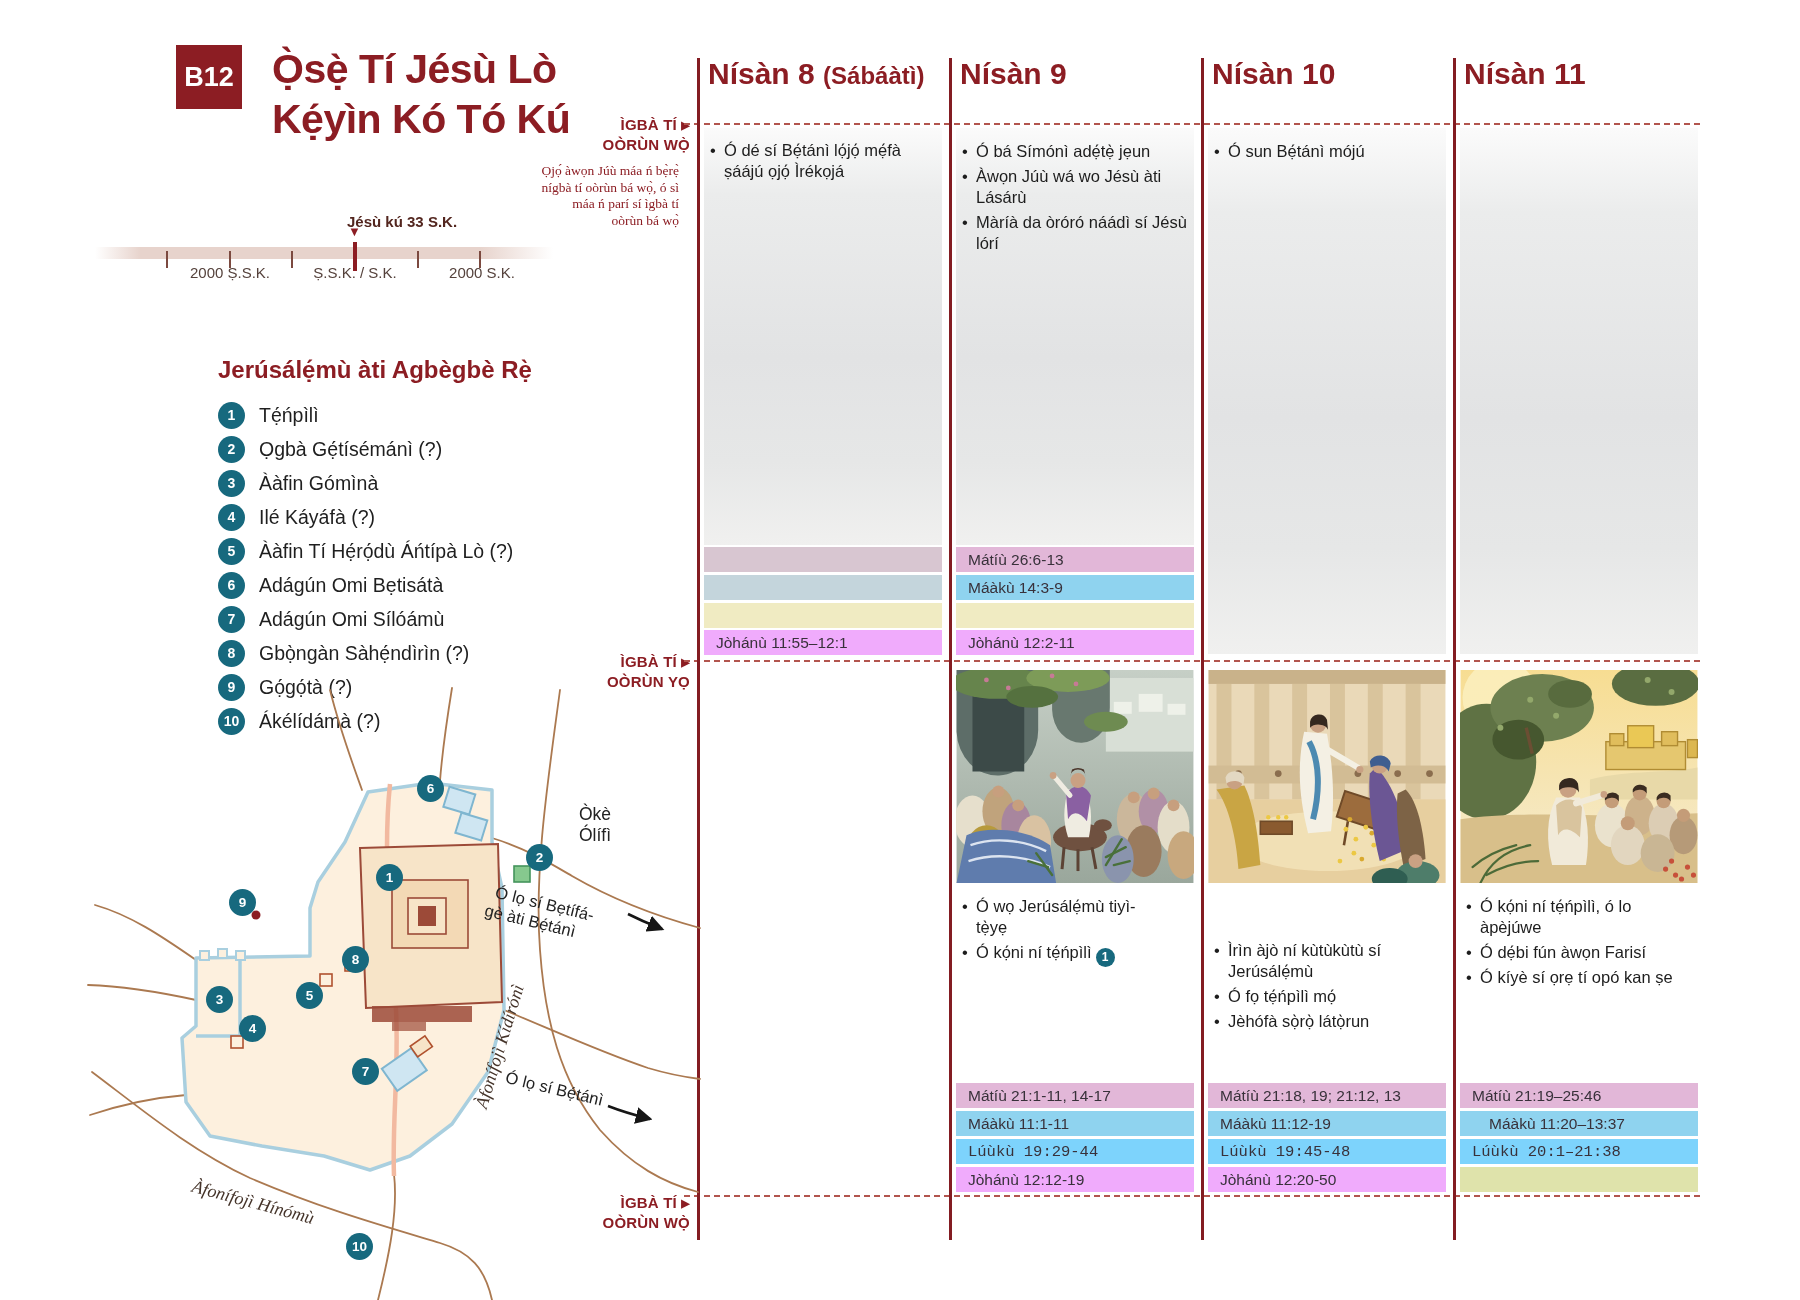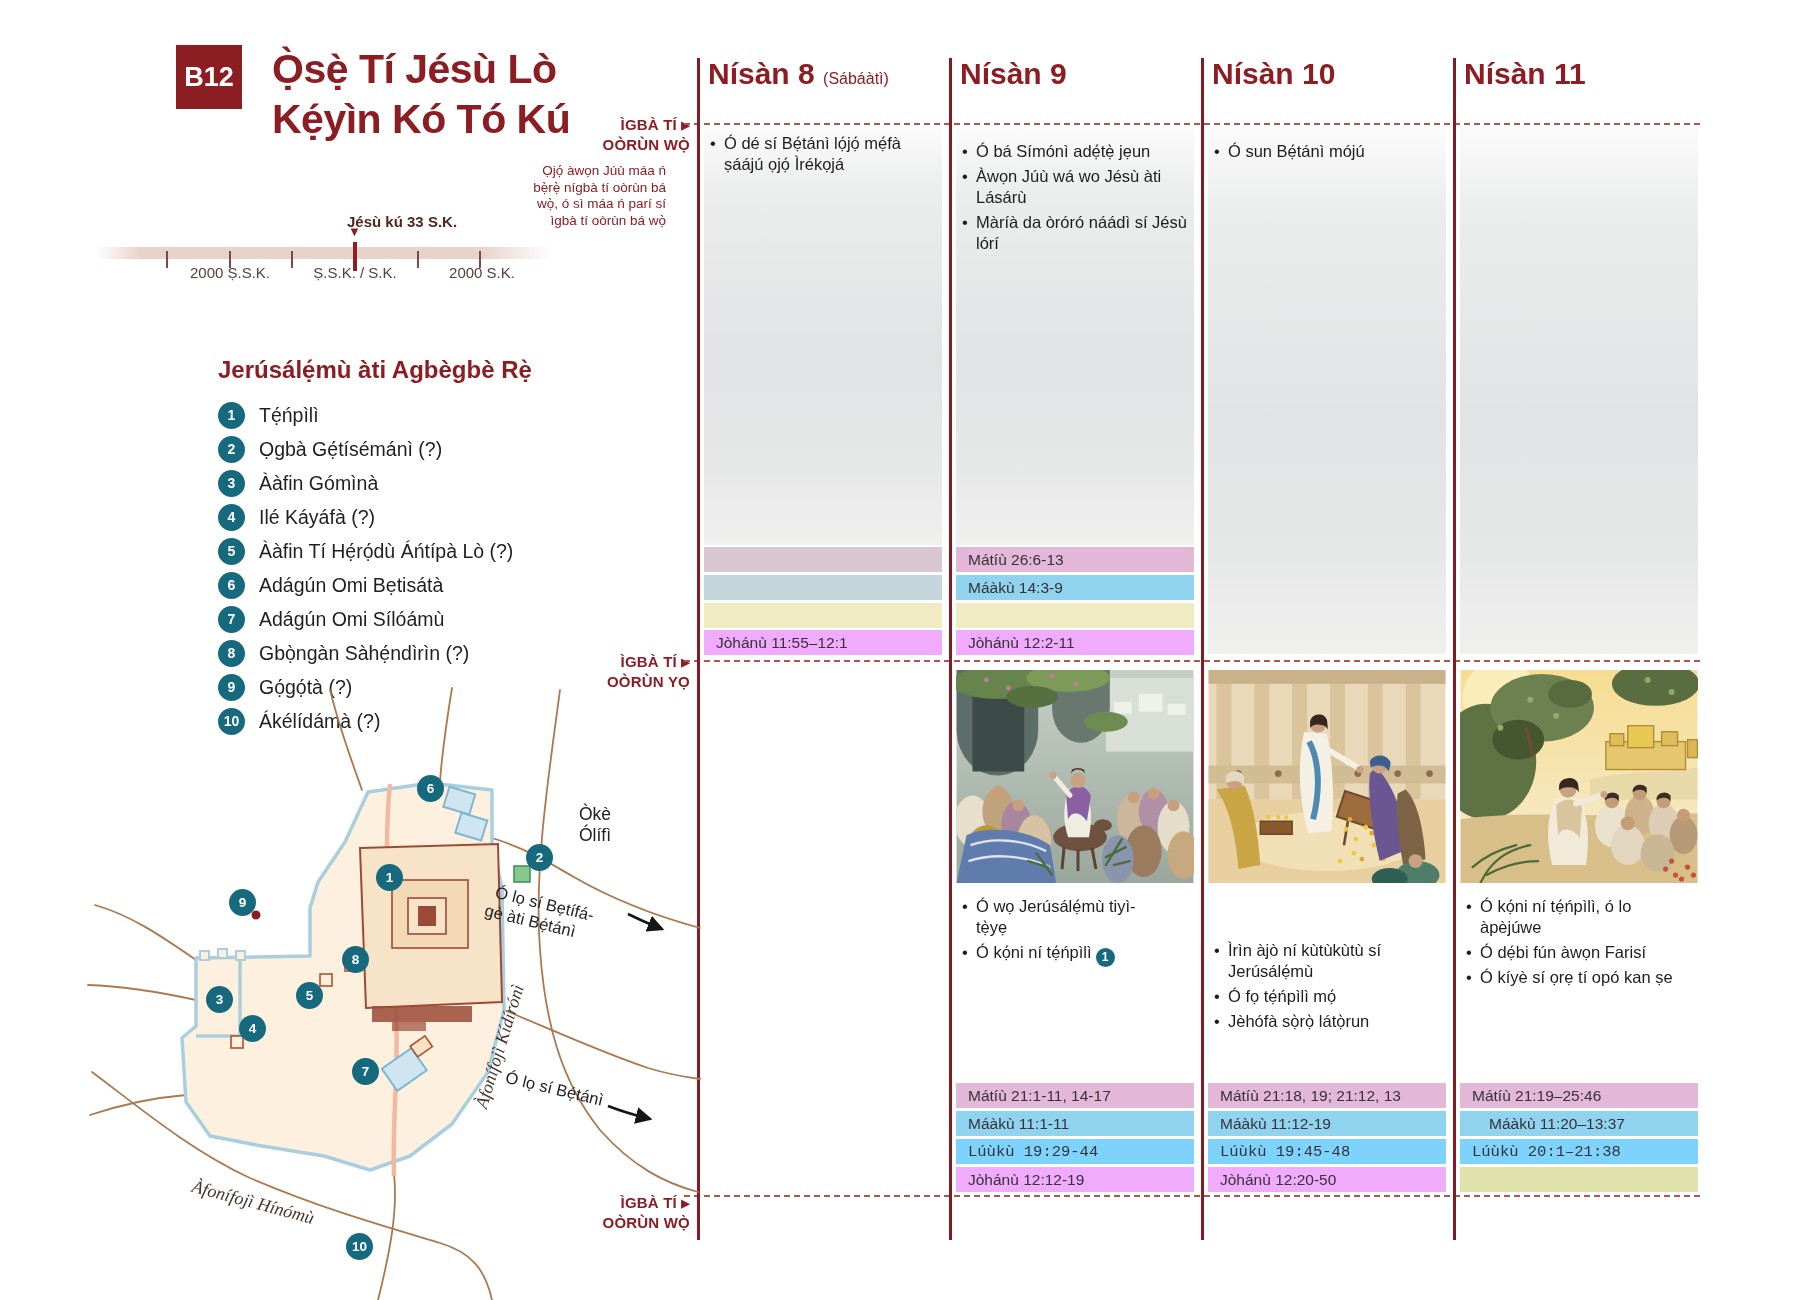--- a/index.html
+++ b/index.html
@@ -26,21 +26,21 @@
   .num.n27{width:27px;height:27px;line-height:27px;font-size:14px;flex:0 0 27px;}
   .legend-label{margin-left:14px;font-size:19.5px;color:#1f1f1f;white-space:nowrap;}
   
   .gut{width:170px;text-align:right;font-size:15px;font-weight:bold;color:#8c1d23;line-height:19px;letter-spacing:.2px;}
   .gut .tri{font-size:11px;vertical-align:1px;}
   .gut-note{width:138px;text-align:right;font-size:13.5px;line-height:16.5px;color:#8c1d23;}
   
   .vline{top:58px;width:2.5px;height:1182px;background:#831c22;}
   .dash{height:0;border-top:2px dashed #b2554e;}
   .day-header{top:57px;font-size:30px;font-weight:600;color:#8c1d23;white-space:nowrap;}
-  .day-header .note{font-size:16px;font-weight:400;}
+  .day-header .note{font-size:24px;font-weight:700;}
   .panel{width:238px;background:linear-gradient(180deg,#fbfbfb 0%,#ebecec 16%,#e2e3e4 55%,#e6e7e7 80%,#f0f0ef 100%);}
   .bullets{width:230px;font-size:16.5px;line-height:21px;color:#1d1d1d;}
   .bullet{position:relative;padding-left:14px;margin-bottom:4px;}
   .bullet:before{content:"\2022";position:absolute;left:0;top:0;}
   .inbadge{display:inline-block;width:19px;height:19px;line-height:19px;border-radius:50%;
     background:#17697e;color:#fff;font-size:12px;font-weight:bold;text-align:center;vertical-align:-3px;margin-left:4px;}
   .bar{width:238px;height:25px;line-height:26px;font-size:15.5px;padding-left:12px;box-sizing:border-box;
     color:#38313a;white-space:nowrap;overflow:hidden;}
   .m-pink{background:#e2b7d8;} .m-blue{background:#8fd3ef;} .m-yellow{background:#7dd3fc;font-family:Liberation Mono, monospace;} .m-green{background:#f0abfc;}
   .mu-pink{background:#d8c6d1;} .mu-blue{background:#c4d5dc;} .mu-yellow{background:#f0ebc2;} .mu-green{background:#dfe3ab;}
@@ -200,21 +200,21 @@
   <div class="abs num mk" style="left:417px;top:775px;">6</div>
   <div class="abs num mk" style="left:352px;top:1058px;">7</div>
   <div class="abs num mk" style="left:342px;top:946px;">8</div>
   <div class="abs num mk" style="left:229px;top:889px;">9</div>
   <div class="abs num mk" style="left:346px;top:1233px;">10</div>
 
   <div class="abs gut" style="left:520px;top:115px;">
     <div><span>ÌGBÀ TÍ</span> <span class="tri">▶</span></div>
     <div>OÒRÙN WỌ̀</div>
   </div>
-  <div class="abs gut-note" style="left:528px;top:163px;">Ọjọ́ àwọn Júù máa ń bẹ̀rẹ̀ nígbà tí oòrùn bá wọ̀, ó sì máa ń parí sí ìgbà tí oòrùn bá wọ̀</div>
+  <div class="abs gut-note" style="left:541px;top:163px;font-family:Liberation Serif, serif;">Ọjọ́ àwọn Júù máa ń bẹ̀rẹ̀ nígbà tí oòrùn bá wọ̀, ó sì máa ń parí sí ìgbà tí oòrùn bá wọ̀</div>
   <div class="abs gut" style="left:520px;top:652px;">
     <div><span>ÌGBÀ TÍ</span> <span class="tri">▶</span></div>
     <div>OÒRÙN YỌ</div>
   </div>
   <div class="abs gut" style="left:520px;top:1193px;">
     <div><span>ÌGBÀ TÍ</span> <span class="tri">▶</span></div>
     <div>OÒRÙN WỌ̀</div>
   </div>
 
   <div class="abs dash" style="left:684px;top:123px;width:1016px;"></div>
@@ -229,21 +229,21 @@
   <div class="abs day-header" style="left:708px;"><span>Nísàn 8</span> <span class="note">(Sábáàtì)</span></div>
   <div class="abs day-header" style="left:960px;">Nísàn 9</div>
   <div class="abs day-header" style="left:1212px;">Nísàn 10</div>
   <div class="abs day-header" style="left:1464px;">Nísàn 11</div>
 
   <div class="abs panel" style="left:704px;top:128px;height:417px;"></div>
   <div class="abs panel" style="left:956px;top:128px;height:417px;"></div>
   <div class="abs panel" style="left:1208px;top:128px;height:526px;"></div>
   <div class="abs panel" style="left:1460px;top:128px;height:526px;"></div>
 
-  <div class="abs bullets" style="left:710px;top:133px;">
+  <div class="abs bullets" style="left:710px;top:140px;">
     <div class="bullet">Ó dé sí Bẹ́tánì lọ́jọ́ mẹ́fà ṣáájú ọjọ́ Ìrékọjá</div>
   </div>
   <div class="abs bullets" style="left:962px;top:141px;">
     <div class="bullet">Ó bá Símónì adẹ́tẹ̀ jẹun</div>
     <div class="bullet">Àwọn Júù wá wo Jésù àti Lásárù</div>
     <div class="bullet">Màríà da òróró náádì sí Jésù lórí</div>
   </div>
   <div class="abs bullets" style="left:1214px;top:141px;">
     <div class="bullet">Ó sun Bẹ́tánì mójú</div>
   </div>

